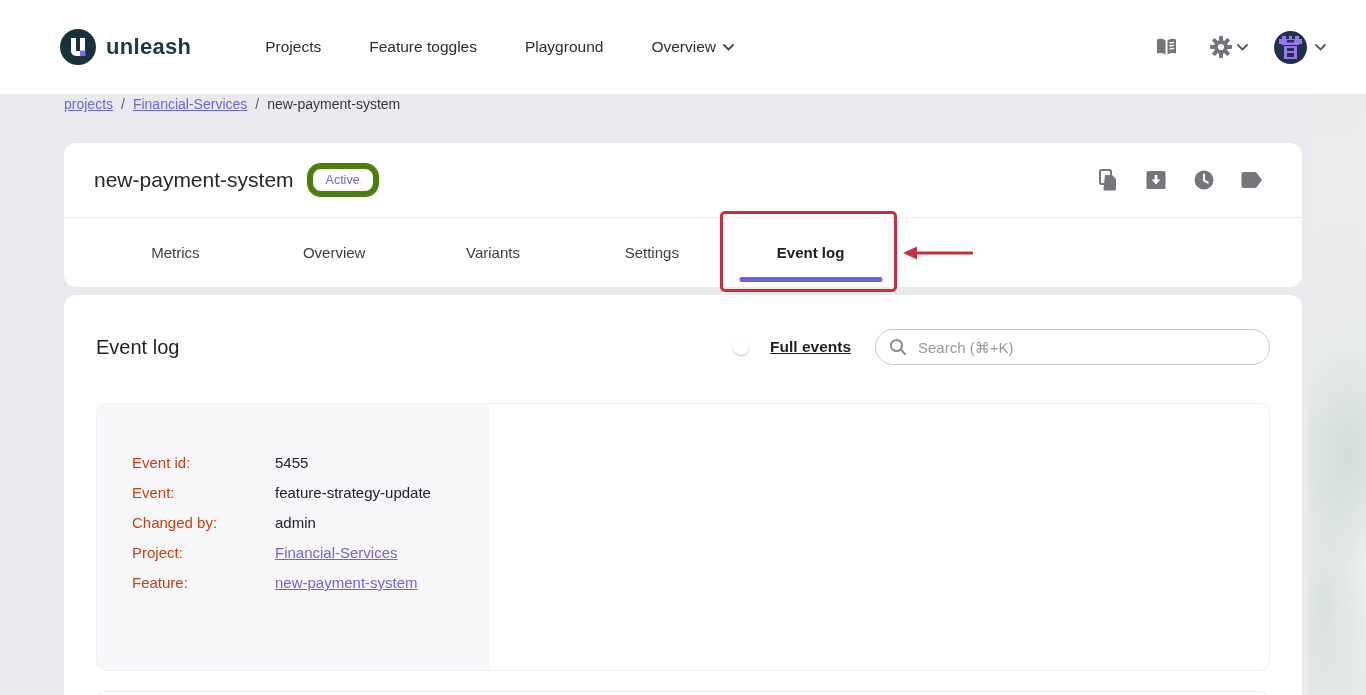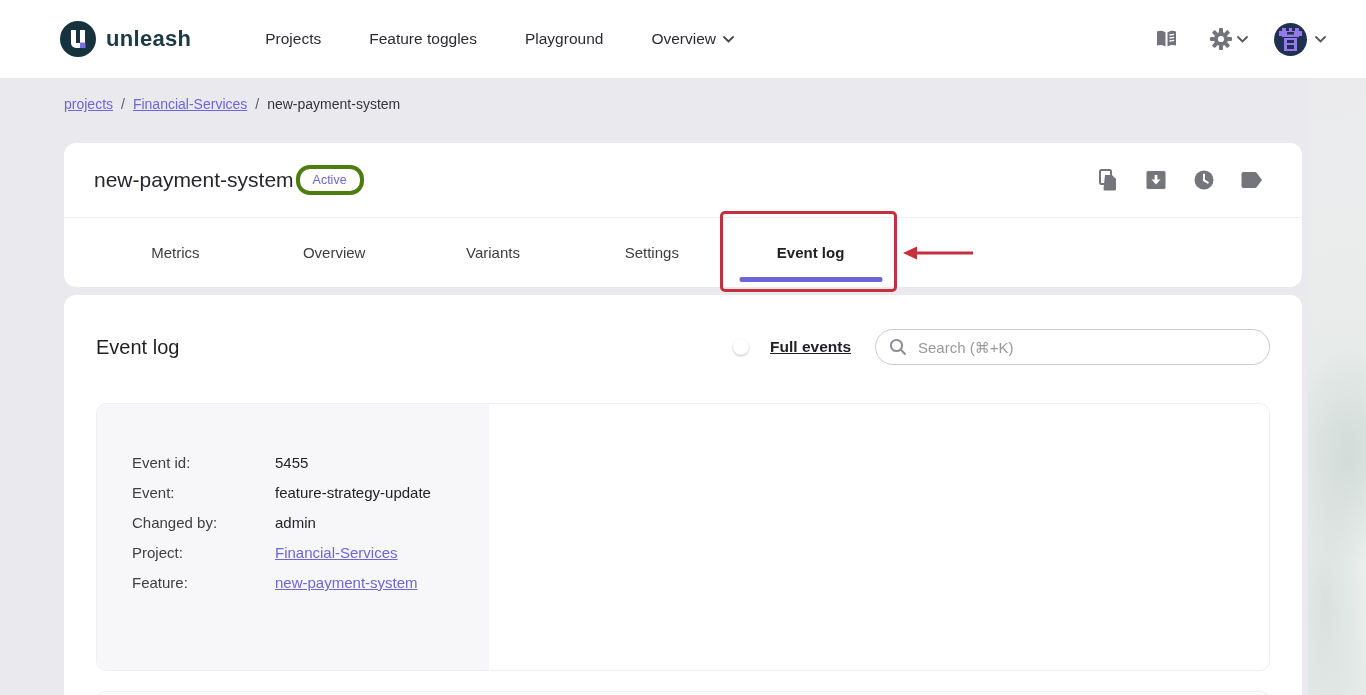--- a/index.html
+++ b/index.html
@@ -5,21 +5,21 @@
   * { box-sizing: border-box; margin: 0; padding: 0; }
   html, body { width: 1366px; height: 695px; overflow: hidden; }
   body {
     font-family: "Liberation Sans", "DejaVu Sans", sans-serif;
     background: #eaeaee;
     position: relative;
     color: #1f1f26;
   }
   
   .navbar {
-    position: absolute; top: 0; left: 0; width: 1366px; height: 78px;
+    position: absolute; top: 0; left: 0; width: 1366px; height: 94px;
     background: #ffffff; display: flex; align-items: center;
     padding: 0 40px; z-index: 5;
   }
   .brand { display: flex; align-items: center; gap: 10px; margin-left: 20px; margin-right: 74px; }
   .brand-text { font-size: 22px; font-weight: 700; color: #1b3a44; letter-spacing: 0.3px; }
   .nav-menu { display: flex; align-items: center; gap: 48px; }
   .nav-item { font-size: 15.5px; color: #2b2b33; cursor: pointer; display: flex; align-items: center; gap: 7px; }
   .nav-right { margin-left: auto; display: flex; align-items: center; }
   .icon-btn { background: none; border: none; cursor: pointer; display: flex; align-items: center; justify-content: center; padding: 6px; }
   .gear-group { display: flex; align-items: center; gap: 4px; margin-left: 24px; margin-right: 26px; cursor: pointer; }
@@ -40,21 +40,21 @@
   .crumb-link { color: #6d65d8; text-decoration: underline; cursor: pointer; }
   .crumb-current { color: #34343c; }
   
   .header-card {
     position: absolute; top: 143px; left: 64px; width: 1238px; height: 144px;
     background: #fff; border-radius: 12px; z-index: 2;
   }
   .title-row { height: 74px; display: flex; align-items: center; padding: 0 30px; }
   .feature-title { font-size: 21px; font-weight: 500; color: #26262c; }
   .status-badge {
-    margin-left: 2px; border: 4px solid #4d7c0f; color: #6d65d8;
+    margin-left: 13px; border: 6px solid #4d7c0f; color: #6d65d8;
     font-size: 12.5px; padding: 4px 13px; border-radius: 14px; background: #fff; cursor: default;
   }
   .header-actions { margin-left: auto; display: flex; align-items: center; gap: 8px; }
   .header-actions .icon-btn { width: 40px; height: 40px; }
   .tabs-row {
     height: 70px; border-top: 1px solid #ececf0; display: flex; align-items: stretch;
     padding-left: 32px; border-radius: 0 0 12px 12px;
   }
   .tab {
     width: 158.8px; display: flex; align-items: center; justify-content: center;
@@ -94,21 +94,21 @@
   }
   .search-input::placeholder { color: #98989f; }
   .search-icon { position: absolute; left: 14px; top: 9px; }
   
   .event-item {
     position: absolute; top: 108px; left: 32px; width: 1174px; height: 268px;
     border: 1px solid #efeff3; border-radius: 10px; overflow: hidden; display: flex; background: #fff;
   }
   .meta-panel { width: 392px; background: #f7f7fa; padding: 50px 0 0 35px; flex: none; }
   .meta-row { margin-bottom: 12px; font-size: 15px; line-height: 18px; display: flex; }
-  .meta-label { color: #404040; width: 143px; flex: none; }
+  .meta-label { color: #c2410c; width: 143px; flex: none; }
   .meta-value { color: #22222a; }
   .meta-link { color: #6d65d8; text-decoration: underline; cursor: pointer; }
   .changes-panel { flex: 1; padding: 36px 30px 0 30px; }
   .changes-label { font-size: 15px; color: #72727c; }
   .diff { margin-top: 24px; font-family: "DejaVu Sans Mono", "Liberation Mono", monospace; font-size: 13.5px; line-height: 21px; white-space: pre-wrap; word-break: break-all; }
   .diff-removed { color: #c43a4e; }
   .diff-added { color: #3e7c42; }
   .next-strip {
     position: absolute; top: 396px; left: 32px; width: 1174px; height: 34px;
     background: #fff; border: 1px solid #ededf1; border-bottom: none; border-radius: 10px 10px 0 0;

